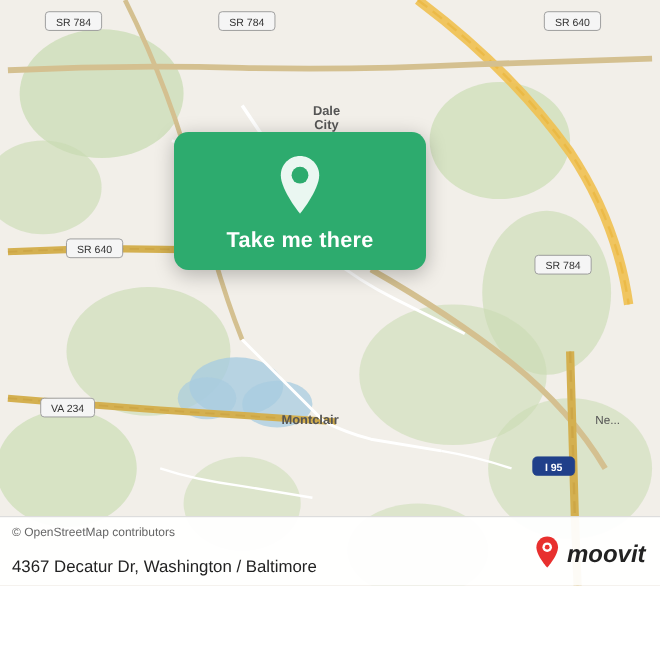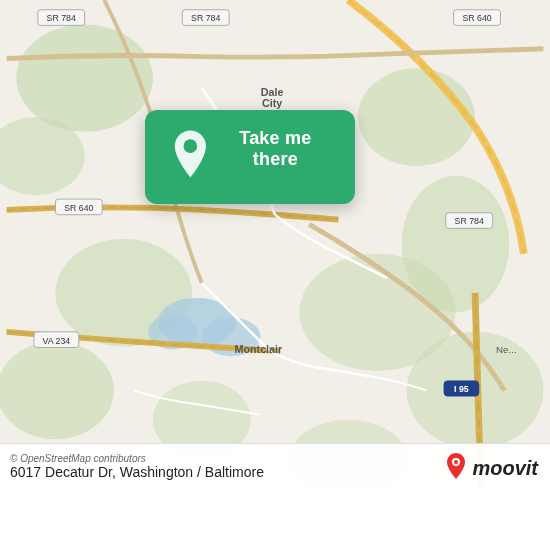--- a/index.html
+++ b/index.html
@@ -30,22 +30,22 @@
 
     
     .card-overlay {
       position: absolute;
       top: 110px;
       left: 145px;
       width: 210px;
       background: #2dab6e;
       border-radius: 12px;
       display: flex;
-      flex-direction: row;
-      align-items: flex-start;
+      flex-direction: column;
+      align-items: center;
       padding: 18px 20px 14px 20px;
       box-shadow: 0 4px 16px rgba(0,0,0,0.25);
     }
 
     .pin-icon {
       width: 52px;
       height: 52px;
       margin-bottom: 10px;
     }
 
@@ -74,22 +74,21 @@
     }
 
     .bottom-bar-left {
       display: flex;
       flex-direction: column;
     }
 
     .copyright-text {
       font-size: 10px;
       color: #666;
-      margin-bottom: 0;
-      font-style: italic;
+      margin-bottom: 14px;
     }
 
     .address-text {
       font-size: 14px;
       color: #222;
       font-weight: 500;
     }
 
     .moovit-logo {
       display: flex;
@@ -192,21 +191,21 @@
     <svg class="pin-icon" viewBox="0 0 52 52" xmlns="http://www.w3.org/2000/svg">
       <path d="M26 2C17.16 2 10 9.16 10 18c0 12.5 16 32 16 32S42 30.5 42 18C42 9.16 34.84 2 26 2z" fill="white" opacity="0.9"></path>
       <circle cx="26" cy="18" r="7" fill="#2dab6e"></circle>
     </svg>
     <button class="card-button">Take me there</button>
   </div>
 
   <div class="bottom-bar">
     <div class="bottom-bar-left">
       <span class="copyright-text">© OpenStreetMap contributors</span>
-      <span class="address-text">6017 Decatur Dr, Washington / Baltimore</span>
+      <span class="address-text">4367 Decatur Dr, Washington / Baltimore</span>
     </div>
     <div class="moovit-logo">
 
       <svg class="moovit-pin" viewBox="0 0 24 28" xmlns="http://www.w3.org/2000/svg">
         <path d="M12 1C7.03 1 3 5.03 3 10c0 7 9 17 9 17s9-10 9-17C21 5.03 16.97 1 12 1z" fill="#e8302e"></path>
         <circle cx="12" cy="10" r="4" fill="white"></circle>
         <circle cx="12" cy="10" r="2" fill="#e8302e"></circle>
       </svg>
       <span class="moovit-text">moovit</span>
     </div>

